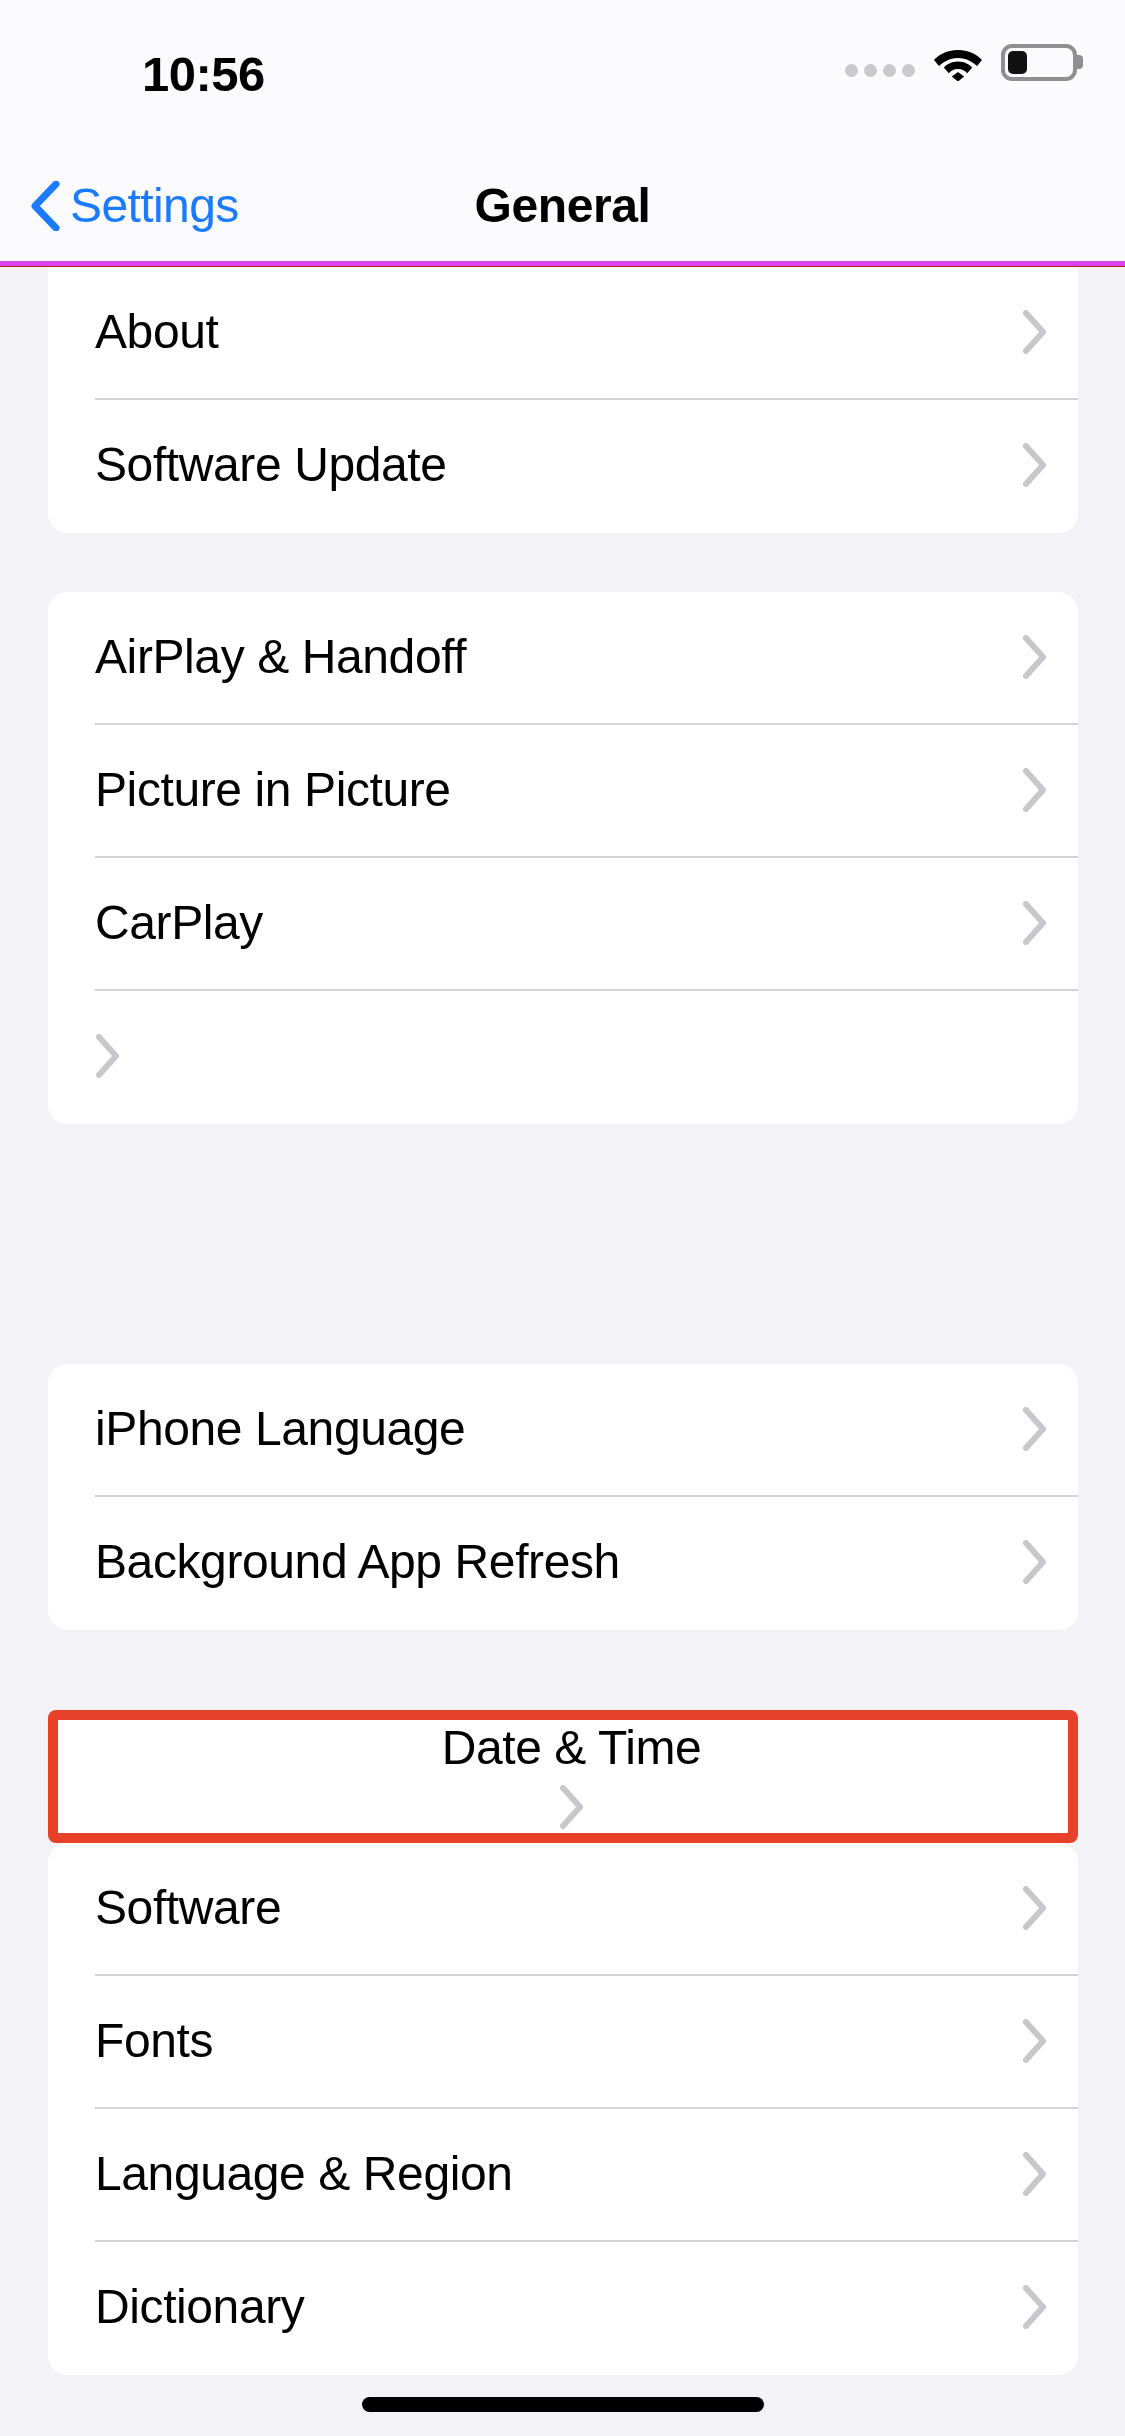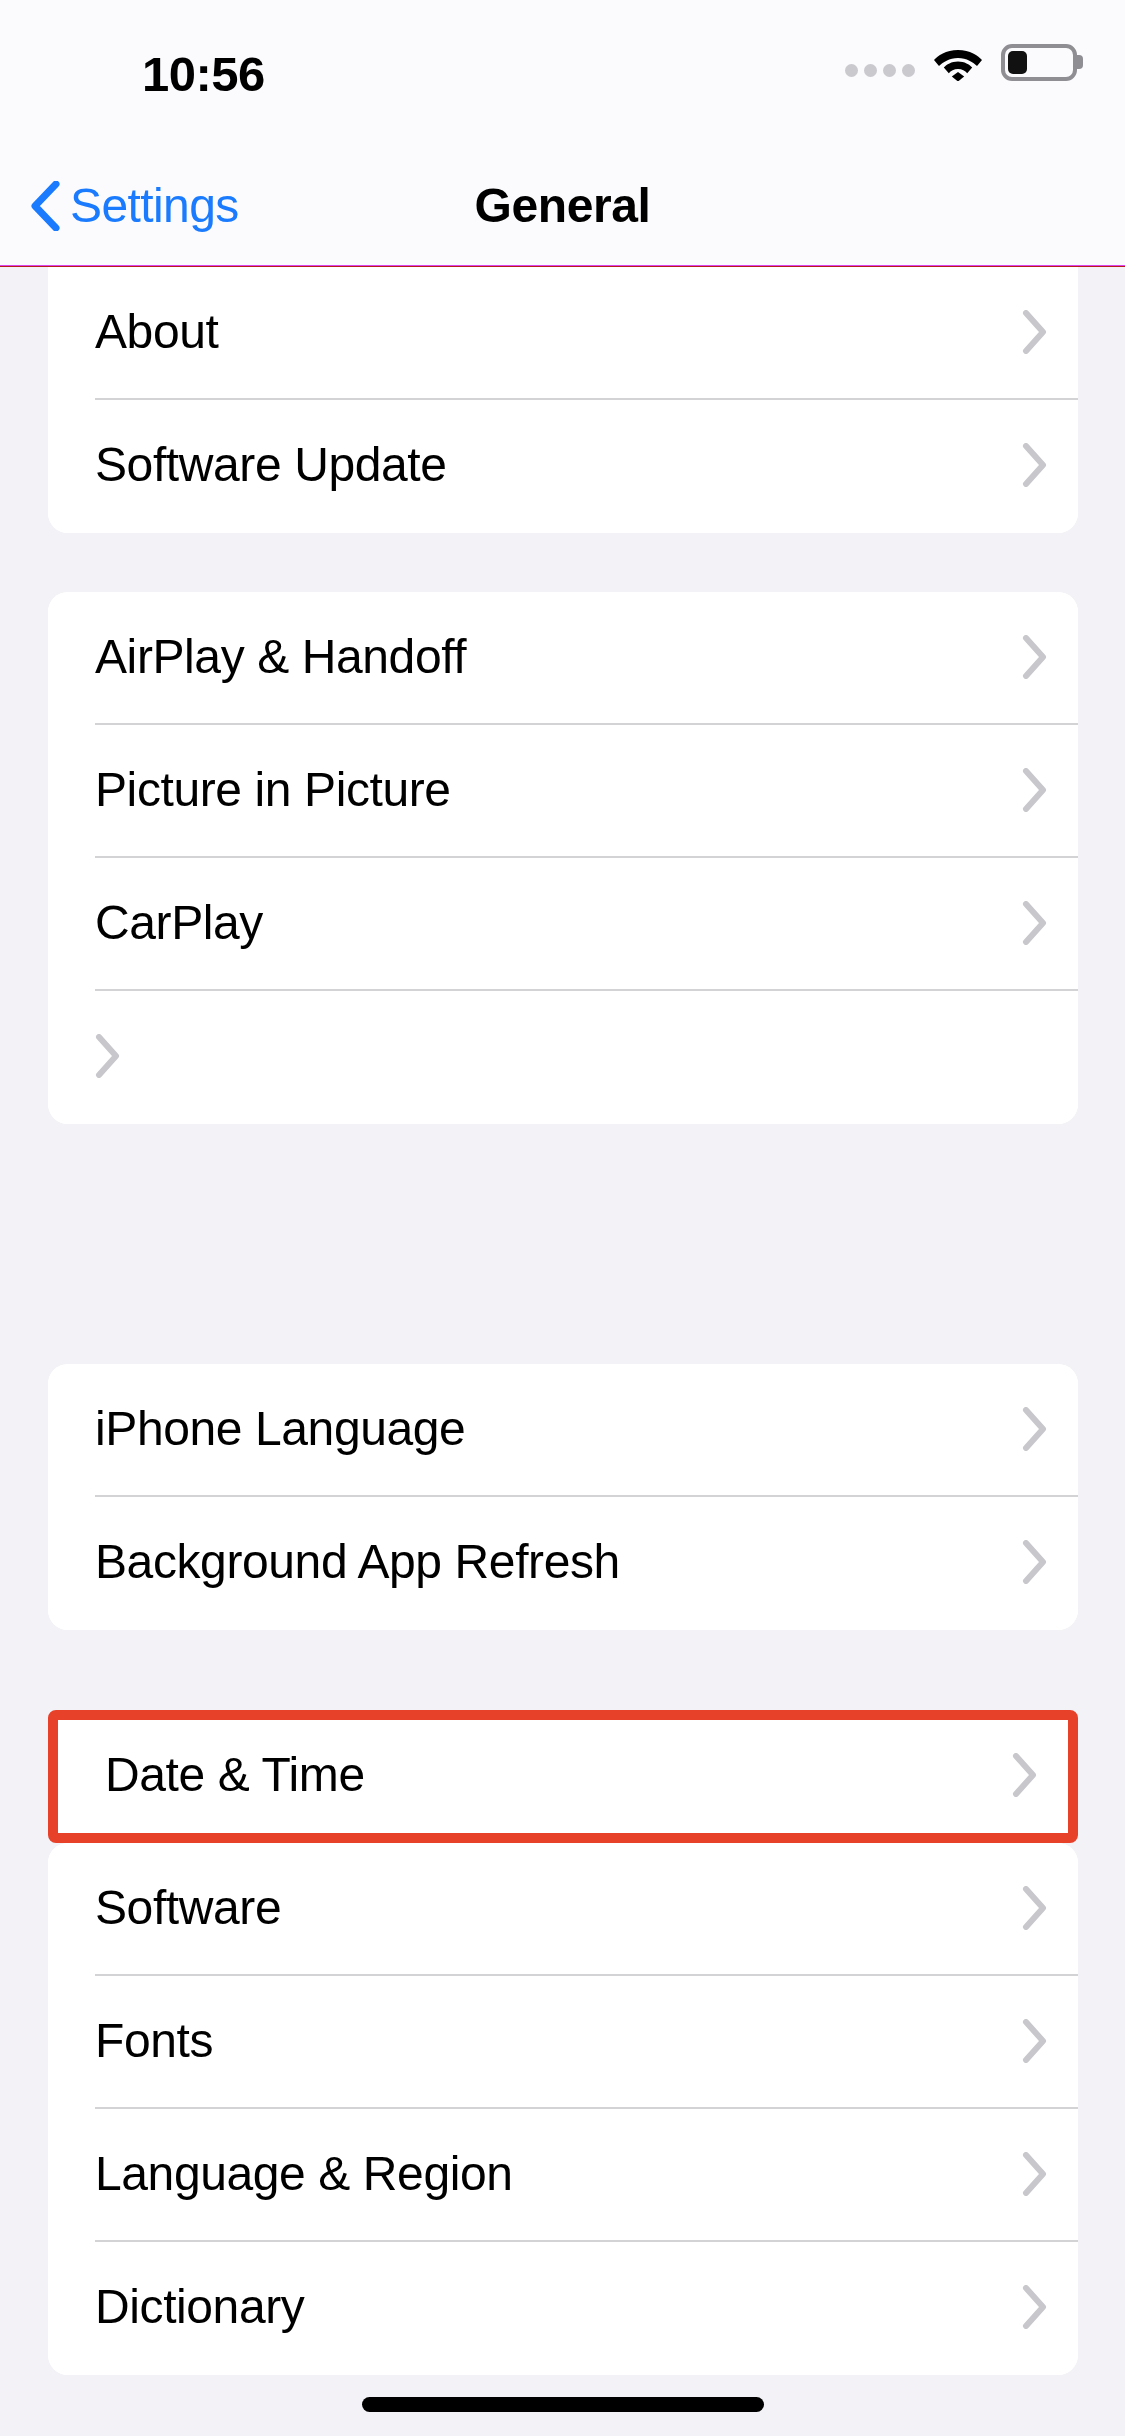--- a/index.html
+++ b/index.html
@@ -58,21 +58,21 @@
   .battery-fill {
     height:100%; width:30%;
     background:#111; border-radius:5px;
   }
 
   
   #nav-bar {
     position:absolute; top:145px; left:0;
     width:1125px; height:121px;
     background:#FBFBFD;
-    border-bottom:1px solid #d946ef;
+    border-bottom:5px solid #d946ef;
   }
   #back-button {
     position:absolute; left:30px; top:0; height:121px;
     display:flex; align-items:center; gap:10px;
     cursor:pointer;
   }
   #back-chevron { width:30px; height:50px; display:block; }
   #back-label {
     font-size:48px; color:#1A7BFF;
     letter-spacing:-0.6px;
@@ -121,21 +121,21 @@
   .separator {
     position:absolute; left:47px; right:0; bottom:0;
     height:2px; background:#D3D3D6;
   }
 
   
   .card.highlighted {
     border:10px solid #E8412A;
     border-radius:8px;
   }
-  .card.highlighted .row { height:113px; }
+  .card.highlighted .row { height:113px;flex-direction:column; }
 
   
   #home-indicator {
     position:absolute; bottom:24px; left:50%;
     transform:translateX(-50%);
     width:402px; height:15px;
     border-radius:8px; background:#000;
   }
 </style>
 </head>

